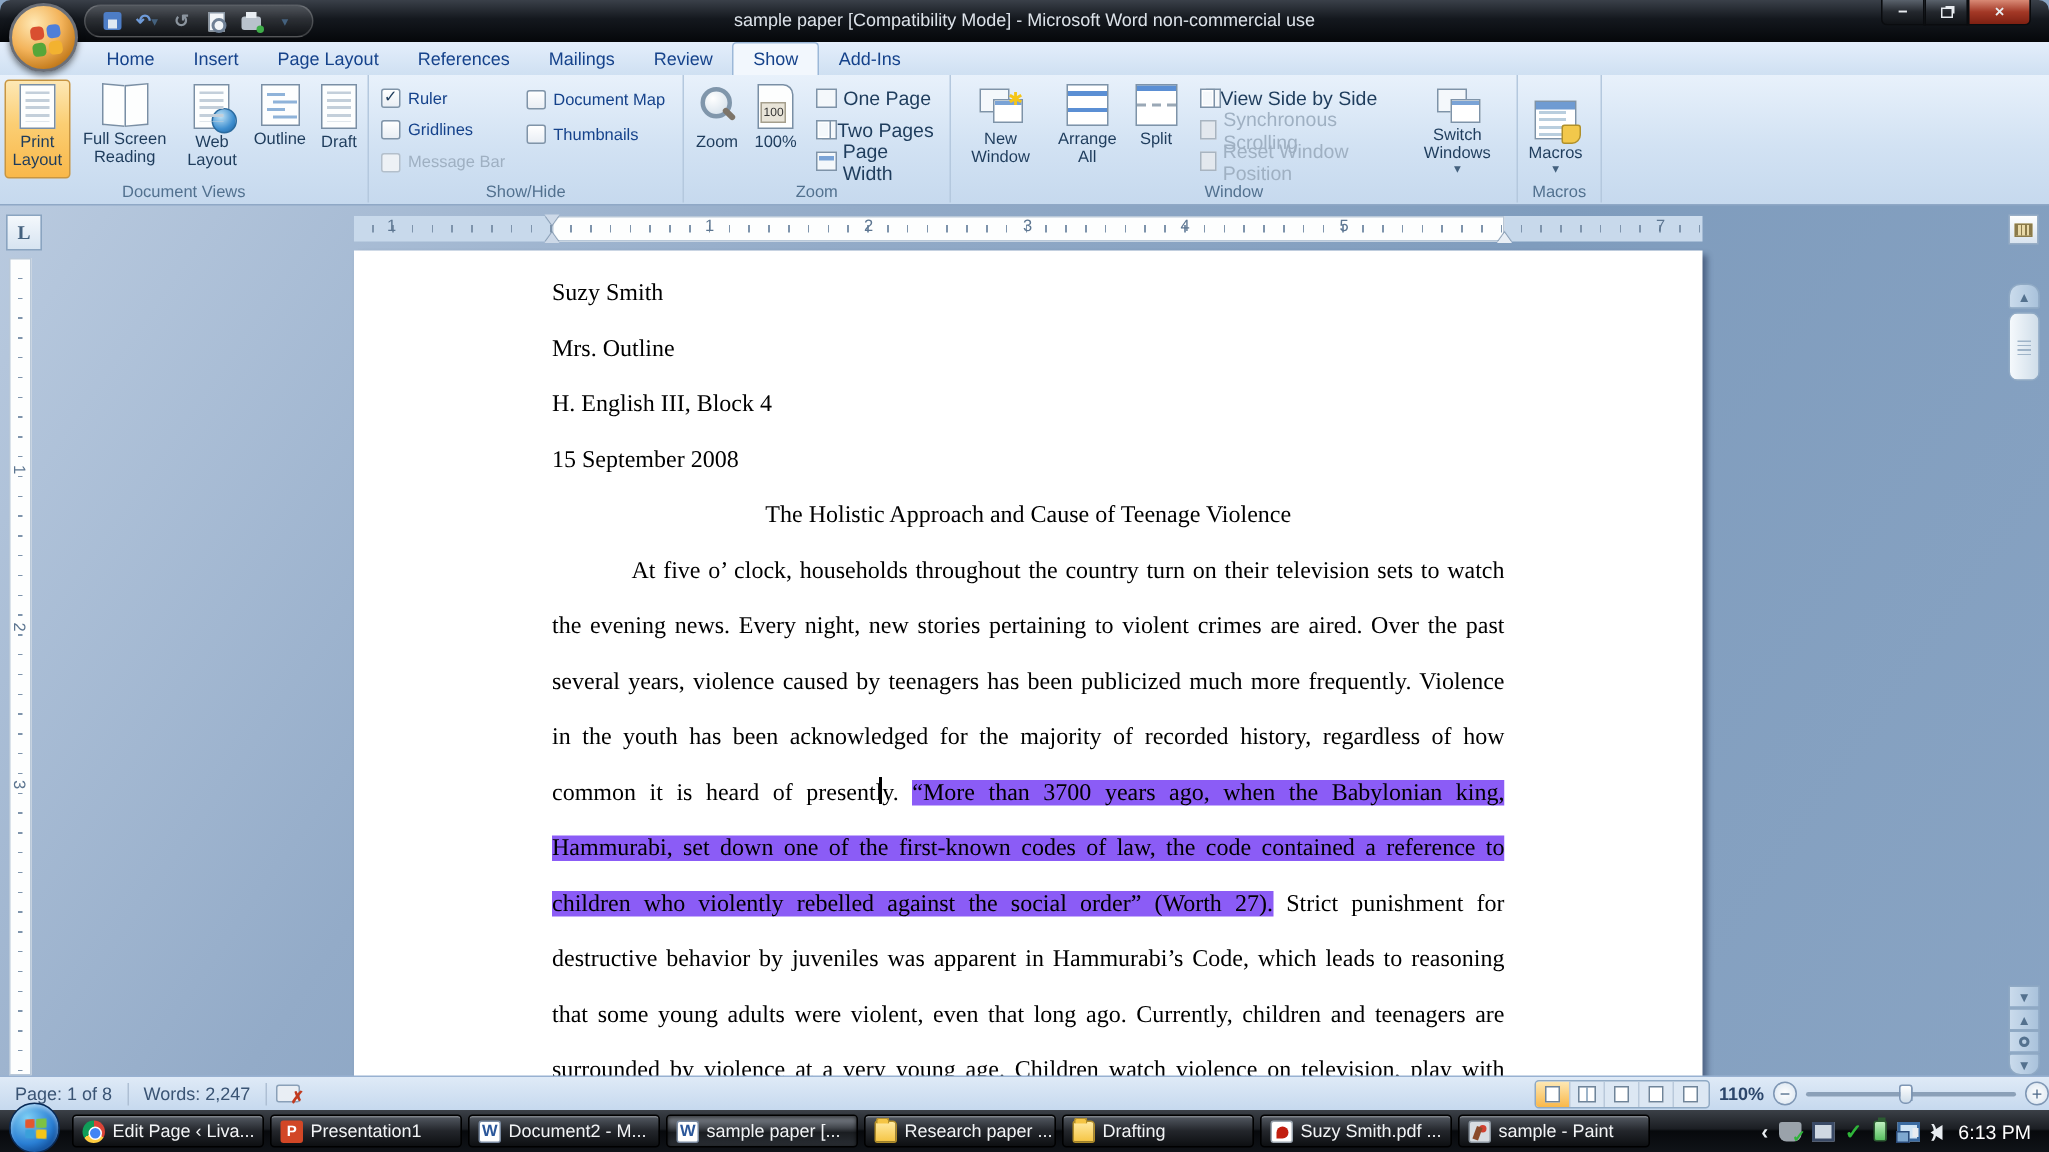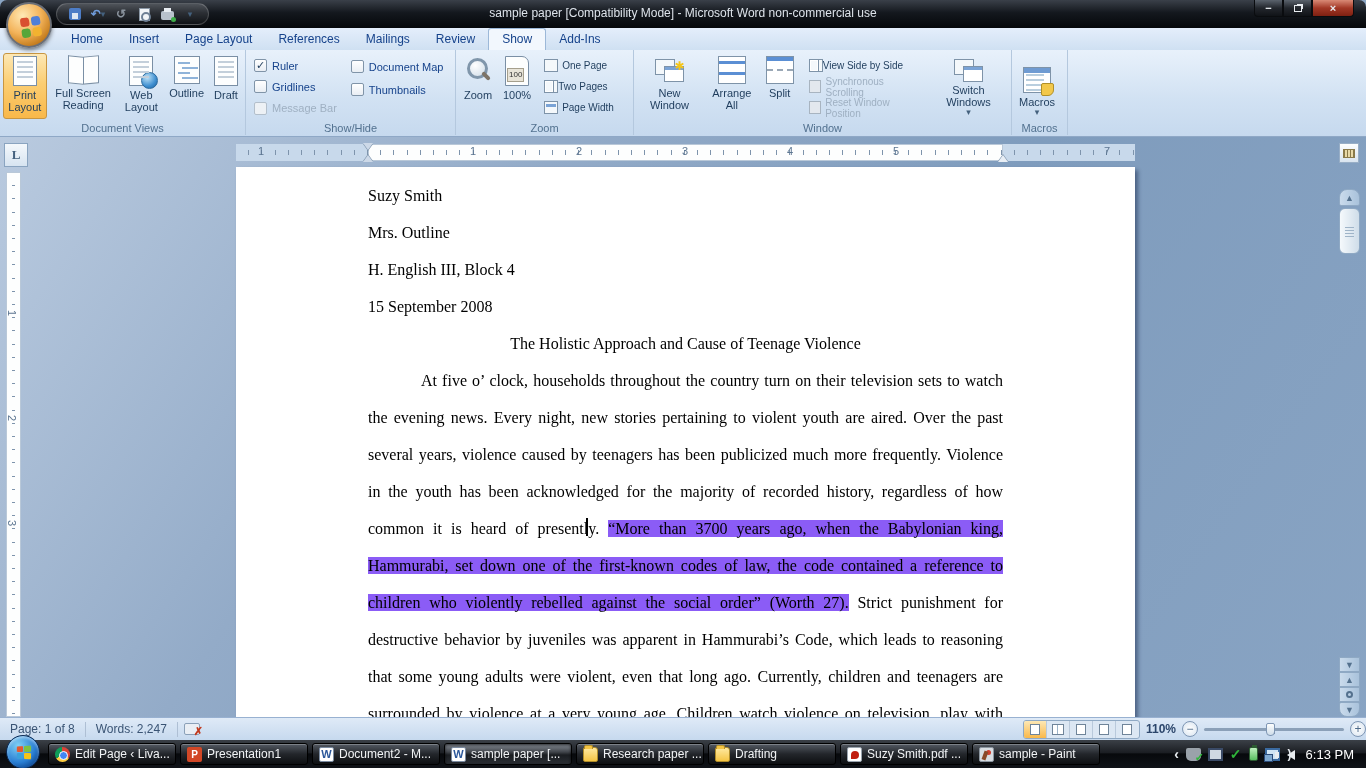--- a/index.html
+++ b/index.html
@@ -67,21 +67,21 @@
   .book i:last-child { transform:skewY(-5deg); }
   .outl { width:26px; height:28px; background:#fdfefe; border:1px solid #7a8fa5;
     background-image:linear-gradient(#8fb3d9 0 0),linear-gradient(#8fb3d9 0 0),linear-gradient(#8fb3d9 0 0),linear-gradient(#8fb3d9 0 0);
     background-size:12px 2px,16px 2px,12px 2px,16px 2px; background-position:3px 5px,7px 10px,3px 15px,7px 20px; background-repeat:no-repeat; }
   .mag { width:30px; height:30px; position:relative; }
   .mag:before { content:""; position:absolute; left:4px; top:2px; width:15px; height:15px; border:3px solid #8096ab;
     border-radius:50%; background:radial-gradient(circle at 35% 30%,#fff,#cfdce8); }
   .mag:after { content:""; position:absolute; left:18px; top:18px; width:10px; height:4px; background:#7d7468; transform:rotate(45deg); border-radius:2px; }
   .pg100 { width:24px; height:30px; background:#fdfefe; border:1px solid #7a8fa5; border-top-right-radius:7px; position:relative; }
   .pg100:after { content:"100"; position:absolute; left:1px; bottom:3px; font-size:8px; color:#333; background:#e8e4d8; border:1px solid #a59f8d; padding:0 1px; }
-  .smallrow { display:flex; align-items:center; gap:4px; font-size:10px; color:#1e3c5c; height:21px; padding:0 4px; }
+  .smallrow { display:flex; align-items:center; gap:4px; font-size:13px; color:#1e3c5c; height:21px; padding:0 4px; }
   .smallrow.dis { color:#9fb0c2; }
   .sicon { width:14px; height:13px; background:#f4f8fb; border:1px solid #7e93a8; position:relative; }
   .sicon.two { box-shadow:inset 0 0 0 1px #fff, 4px 0 0 -1px #f4f8fb, 4px 0 0 0 #7e93a8; width:10px; }
   .sicon.bar:after { content:""; position:absolute; left:1px; right:1px; top:2px; height:3px; background:#7aa3d6; }
   .sicon.gray { background:#e3e8ee; border-color:#a8b4c0; }
   .col { display:flex; flex-direction:column; justify-content:flex-start; padding-top:2px; }
   .winwin { width:30px; height:28px; position:relative; }
   .winwin:before { content:""; position:absolute; left:1px; top:3px; width:18px; height:14px; background:#f4f8fb; border:1px solid #7e93a8; }
   .winwin:after { content:""; position:absolute; left:10px; top:10px; width:18px; height:14px; background:#fff; border:1px solid #7e93a8; box-shadow:inset 0 3px 0 #7aa3d6; }
   .star { position:absolute; right:0; top:4px; color:#f5c518; font-size:12px; z-index:2; }
@@ -422,21 +422,21 @@
     </div>
 
     <div class="page">
       <div class="doc-text">
         <div class="dline">Suzy Smith</div>
         <div class="dline">Mrs. Outline</div>
         <div class="dline">H. English III, Block 4</div>
         <div class="dline">15 September 2008</div>
         <div class="dline ctr">The Holistic Approach and Cause of Teenage Violence</div>
         <div class="dline jline ind"><span>At five o’ clock, households throughout the country turn on their television sets to watch</span><span class="hl"></span><span></span></div>
-        <div class="dline jline"><span>the evening news. Every night, new stories pertaining to violent youth are aired.  Over the past</span><span class="hl"></span><span></span></div>
+        <div class="dline jline"><span>the evening news. Every night, new stories pertaining to violent crimes are aired.  Over the past</span><span class="hl"></span><span></span></div>
         <div class="dline jline"><span>several years, violence caused by teenagers has been publicized much more frequently.  Violence</span><span class="hl"></span><span></span></div>
         <div class="dline jline"><span>in the youth has been acknowledged for the majority of recorded history, regardless of how</span><span class="hl"></span><span></span></div>
         <div class="dline jline"><span>common it is heard of presently.  </span><span class="hl">“More than 3700 years ago, when the Babylonian king,</span><span></span></div>
         <div class="dline jline"><span></span><span class="hl">Hammurabi, set down one of the first-known codes of law, the code contained a reference to</span><span></span></div>
         <div class="dline jline"><span></span><span class="hl">children who violently rebelled against the social order” (Worth 27).</span><span>  Strict punishment for</span></div>
         <div class="dline jline"><span>destructive behavior by juveniles was apparent in Hammurabi’s Code, which leads to reasoning</span><span class="hl"></span><span></span></div>
         <div class="dline jline"><span>that some young adults were violent, even that long ago.  Currently, children and teenagers are</span><span class="hl"></span><span></span></div>
         <div class="dline jline"><span>surrounded by violence at a very young age.  Children watch violence on television, play with</span><span class="hl"></span><span></span></div>
       </div>
       <div class="cursor"></div>

